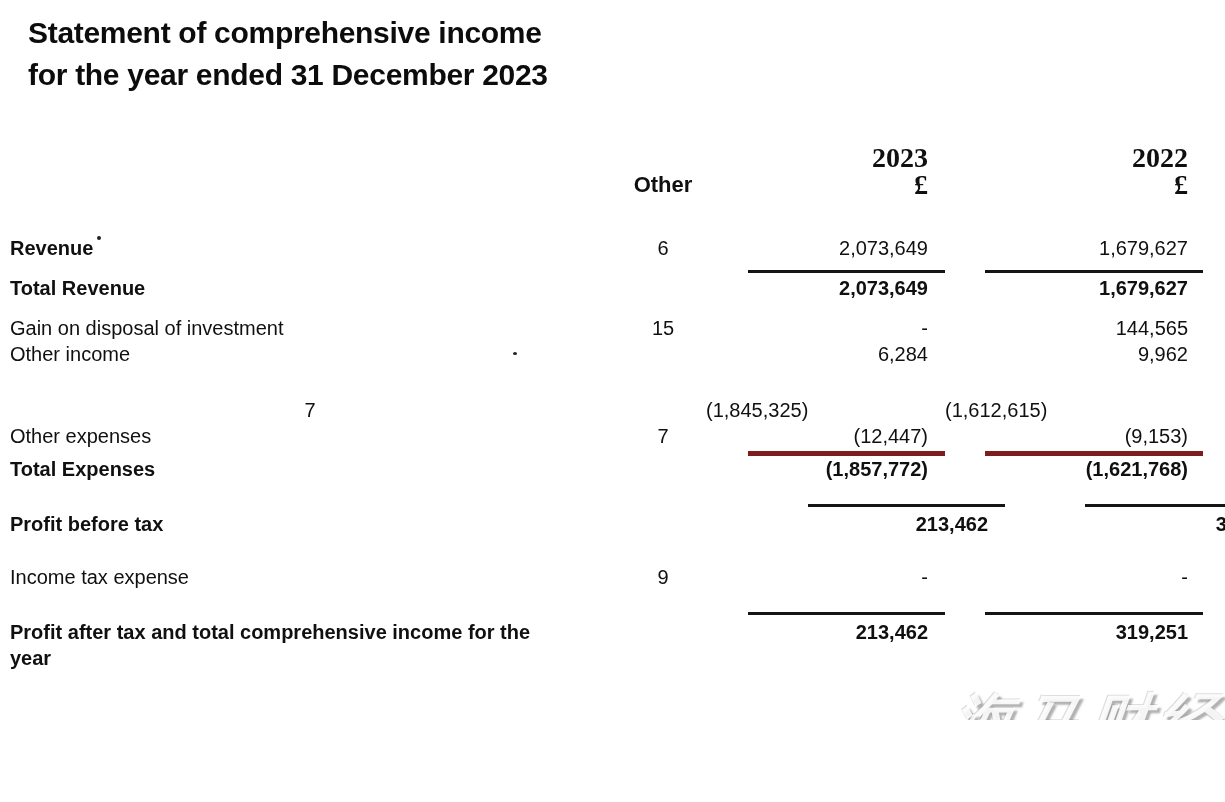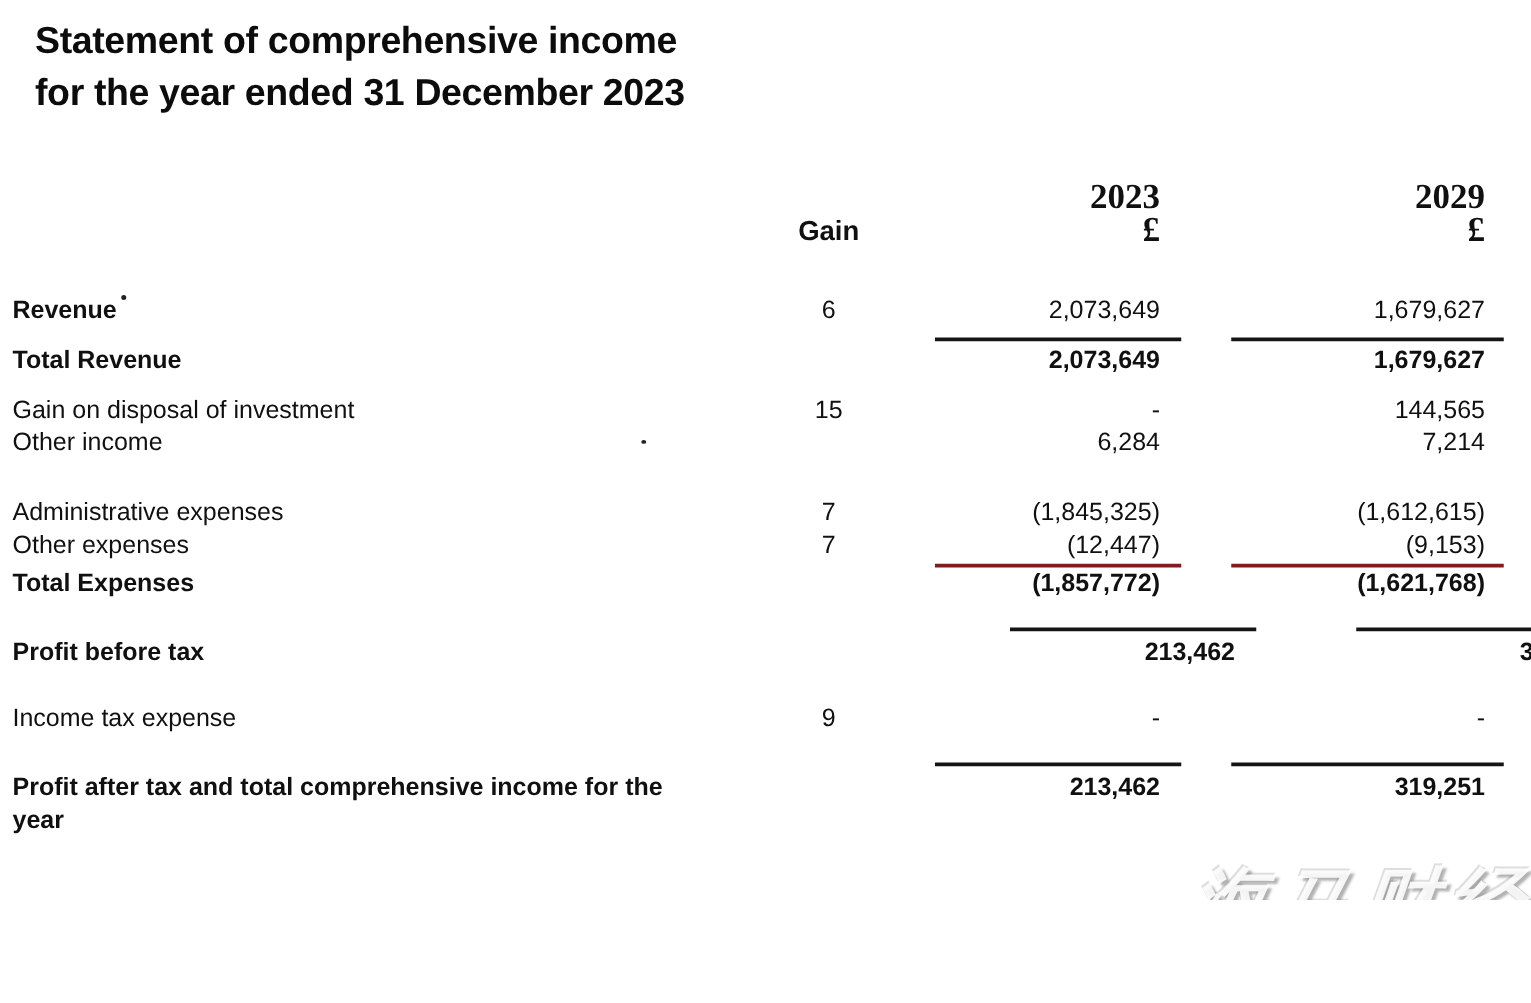--- a/index.html
+++ b/index.html
@@ -57,21 +57,21 @@
 
   
   .ruled .lbl, .ruled .note { padding-top: 5px; }
   .ruled .v1, .ruled .v2 { border-top: 3px solid #151515; padding-top: 2px; }
 
   
   .ruled-gap .lbl, .ruled-gap .note { padding-top: 7px; }
   .ruled-gap .v1, .ruled-gap .v2 { border-top: 3px solid #151515; padding-top: 4px; }
 
   
-  .rule-below .v1, .rule-below .v2 { border-bottom: 3px solid #7f1d1d; padding-bottom: 2px; }
+  .rule-below .v1, .rule-below .v2 { border-bottom: 5px solid #7f1d1d; padding-bottom: 2px; }
 
   .wrap-label { display: inline-block; max-width: 555px; }
 
   
   .wm-cjk {
     position: absolute;
     top: 682px;
     right: 0px;
     font-size: 60px;
     font-weight: 700;
@@ -113,29 +113,29 @@
 
 <div id="page">
 
   <div class="doc-title">
     <div>Statement of comprehensive income</div>
     <div>for the year ended 31 December 2023</div>
   </div>
 
   <div class="grid hdr">
     <div class="c lbl"></div>
-    <div class="c note">Gain</div>
+    <div class="c note">Other</div>
     <div class="c"></div>
     <div class="c v1 stack">
       <div>2023</div>
       <div>£</div>
     </div>
     <div class="c"></div>
     <div class="c v2 stack">
-      <div>2029</div>
+      <div>2022</div>
       <div>£</div>
     </div>
     <div class="c"></div>
   </div>
 
   <div class="grid row r0">
     <div class="c lbl b">Revenue</div>
     <div class="c note">6</div>
     <div class="c"></div>
     <div class="c v1">2,073,649</div>
@@ -163,26 +163,25 @@
     <div class="c v2">144,565</div>
     <div class="c"></div>
   </div>
 
   <div class="grid row r3">
     <div class="c lbl">Other income</div>
     <div class="c note"></div>
     <div class="c"></div>
     <div class="c v1">6,284</div>
     <div class="c"></div>
-    <div class="c v2">7,214</div>
+    <div class="c v2">9,962</div>
     <div class="c"></div>
   </div>
 
   <div class="grid row r4">
-    <div class="c lbl">Administrative expenses</div>
     <div class="c note">7</div>
     <div class="c"></div>
     <div class="c v1">(1,845,325)</div>
     <div class="c"></div>
     <div class="c v2">(1,612,615)</div>
     <div class="c"></div>
   </div>
 
   <div class="grid row r5 rule-below">
     <div class="c lbl">Other expenses</div>

